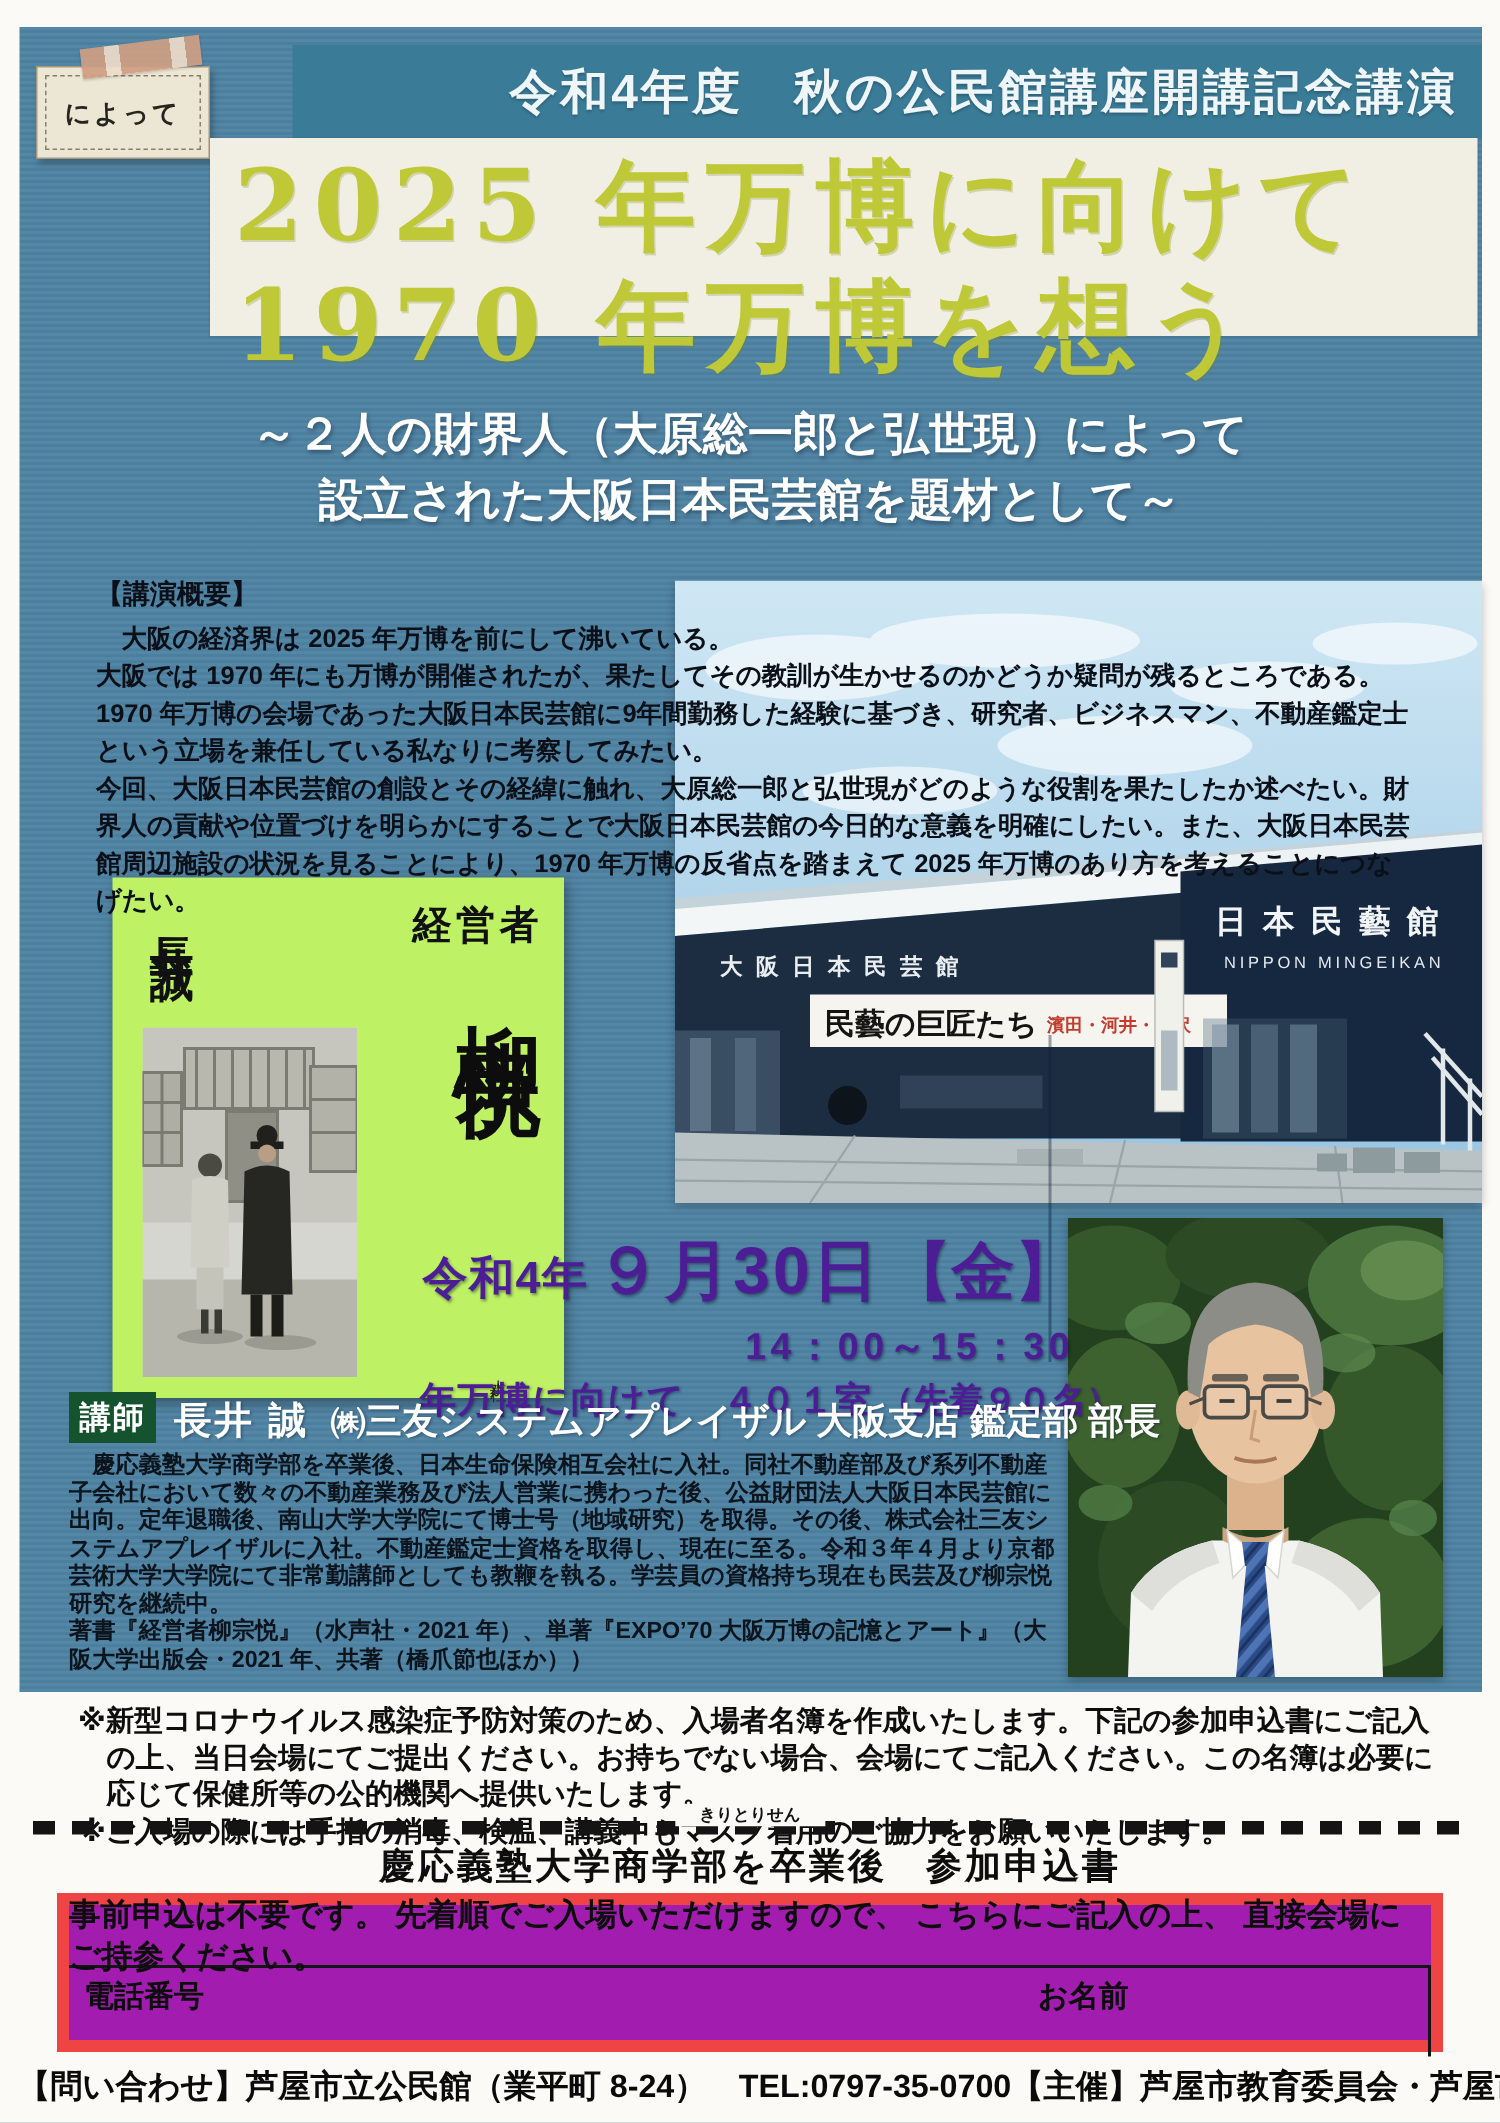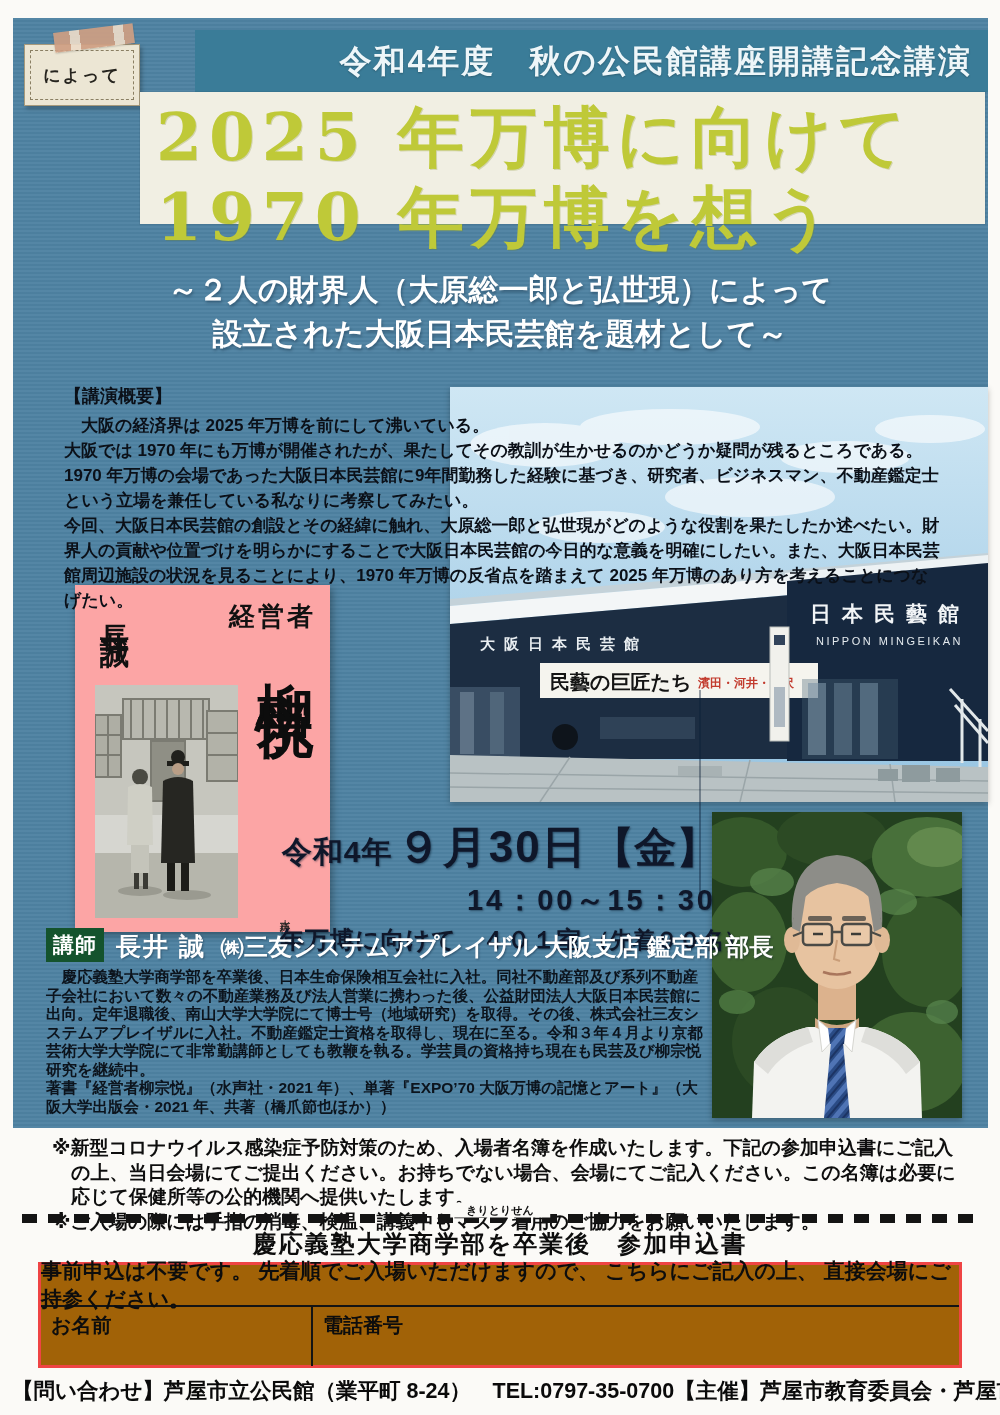--- a/index.html
+++ b/index.html
@@ -67,22 +67,22 @@
   
   .overview { left:64px; top:384px; width:880px; z-index:5; color:#0b1018; }
   .overview .hd { font-size:18px; font-weight:bold; margin:0 0 4px 0; }
   .overview p { margin:0; font-size:17px; line-height:25px; font-weight:600; }
 
   
   .museum { left:450px; top:387px; width:538px; height:415px; z-index:2;
     box-shadow:0 2px 6px rgba(0,0,0,.25); }
 
   
-  .book { left:75px; top:585px; width:255px; height:347px; z-index:4;
-    background:#fca5a5; box-shadow:2px 3px 8px rgba(0,0,0,.35); }
+  .book { left:75px; top:585px; width:301px; height:347px; z-index:4;
+    background:#bef264; box-shadow:2px 3px 8px rgba(0,0,0,.35); }
   .book .author {
     position:absolute; left:20px; top:16px;
     writing-mode:vertical-rl; text-orientation:upright;
     font-size:29px; font-weight:bold; color:#111; letter-spacing:7px;
     font-family:"DejaVu Serif","Liberation Serif",serif;
   }
   .book .t-prefix {
     position:absolute; right:14px; top:14px;
     font-size:26px; font-weight:bold; color:#111; letter-spacing:3px;
     font-family:"DejaVu Serif","Liberation Serif",serif;
@@ -97,27 +97,27 @@
     position:absolute; right:38px; bottom:16px;
     writing-mode:vertical-rl; text-orientation:upright;
     font-size:11px; color:#222; letter-spacing:2px;
   }
   .book .bw-photo { position:absolute; left:20px; top:100px; }
 
   .fold-line { left:699px; top:690px; width:2px; height:218px;
     background:rgba(10,30,55,.4); z-index:3; }
 
   
-  .event { left:280px; top:818px; width:440px; z-index:5; color:#0f172a;
+  .event { left:280px; top:818px; width:440px; z-index:5; color:#4c1d95;
     font-weight:bold; text-shadow:1px 1px 2px rgba(0,20,40,.45); }
   .event .l1 { text-align:center; white-space:nowrap; }
   .event .era  { font-size:30px; letter-spacing:1px; }
   .event .date { font-size:44px; letter-spacing:2px; }
   .event .day  { font-size:42px; }
-  .event .l2 { text-align:right; font-size:29px; letter-spacing:3px; padding-right:4px; margin-top:4px; }
+  .event .l2 { text-align:right; font-size:25px; letter-spacing:3px; padding-right:4px; margin-top:4px; }
   .event .l3 { text-align:center; white-space:nowrap; margin-top:3px; }
   .event .venue    { font-size:24px; letter-spacing:1px; }
   .event .capacity { font-size:23px; }
 
   
   .portrait { left:712px; top:812px; width:250px; height:306px; z-index:4;
     box-shadow:0 2px 6px rgba(0,0,0,.3); }
 
   
   .lect-row { left:46px; top:928px; width:660px; z-index:5; white-space:nowrap;
@@ -144,21 +144,21 @@
     background:repeating-linear-gradient(90deg,#141414 0 15px,transparent 15px 26px); }
   .cutline-label {
     position:absolute; left:50%; top:-4px; transform:translate(-50%,-50%);
     background:#fbfaf7; padding:0 16px; font-size:11px; color:#111; font-weight:bold;
   }
 
   .form-title { left:0; top:1228px; width:1000px; text-align:center;
     font-size:24px; font-weight:bold; color:#0d0d0d; letter-spacing:2px; }
 
   .form-table { left:38px; top:1262px; width:924px; height:106px;
-    border:3px solid #ef4444; background:#a16207; }
+    border:8px solid #ef4444; background:#a21caf; }
   .form-instr { height:42px; border-bottom:2px solid #141414;
     display:flex; align-items:center; justify-content:center;
     font-size:21px; font-weight:bold; color:#0d0d0d; }
   .form-row { display:flex; height:59px; }
   .form-cell { padding:5px 10px; font-size:20px; font-weight:bold; color:#0d0d0d; }
   .cell-name { width:272px; border-right:2px solid #141414; }
   .cell-phone { flex:1; }
 
   .footer { left:12px; top:1376px; width:976px; font-size:21.5px;
     font-weight:bold; color:#0a0a0a; white-space:nowrap; }
@@ -396,24 +396,24 @@
 
   <div class="abs cutline">
     <span class="cutline-label">きりとりせん</span>
   </div>
 
   <div class="abs form-title">慶応義塾大学商学部を卒業後　参加申込書</div>
 
   <div class="abs form-table">
     <div class="form-instr">事前申込は不要です。 先着順でご入場いただけますので、 こちらにご記入の上、 直接会場にご持参ください。</div>
     <div class="form-row">
+      <div class="form-cell cell-phone">
+        <span>電話番号</span>
+      </div>
       <div class="form-cell cell-name">
         <span>お名前</span>
       </div>
-      <div class="form-cell cell-phone">
-        <span>電話番号</span>
-      </div>
     </div>
   </div>
 
   <div class="abs footer">【問い合わせ】芦屋市立公民館（業平町 8-24）　TEL:0797-35-0700【主催】芦屋市教育委員会・芦屋市立公民館</div>
 
 </div>
 
 </body></html>

